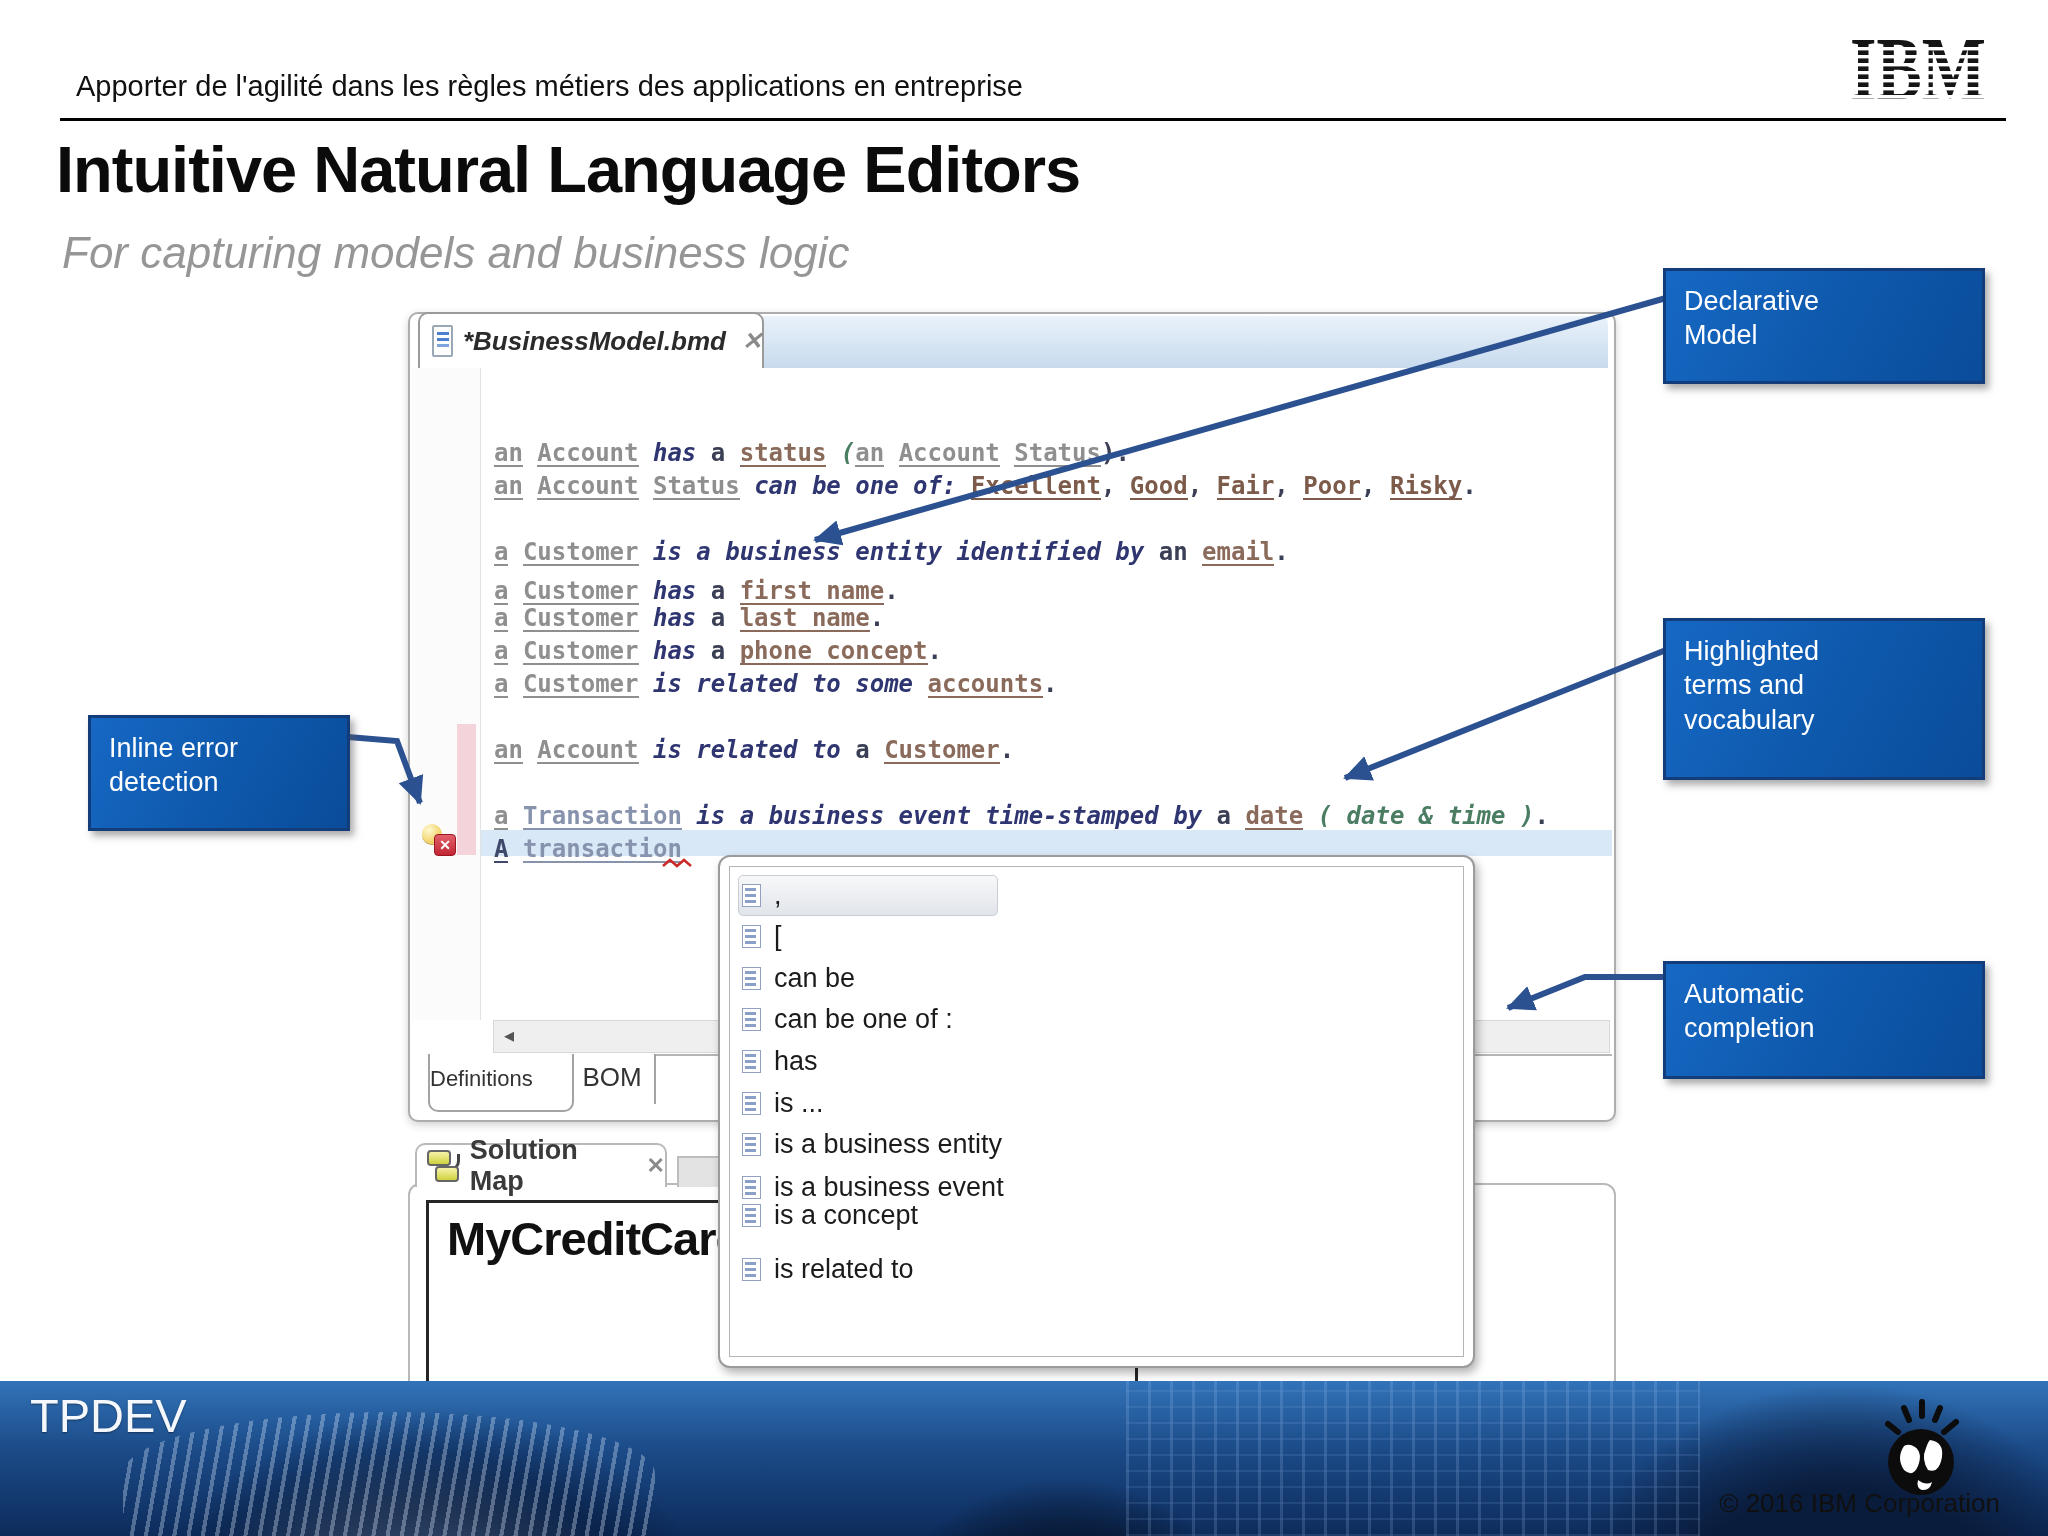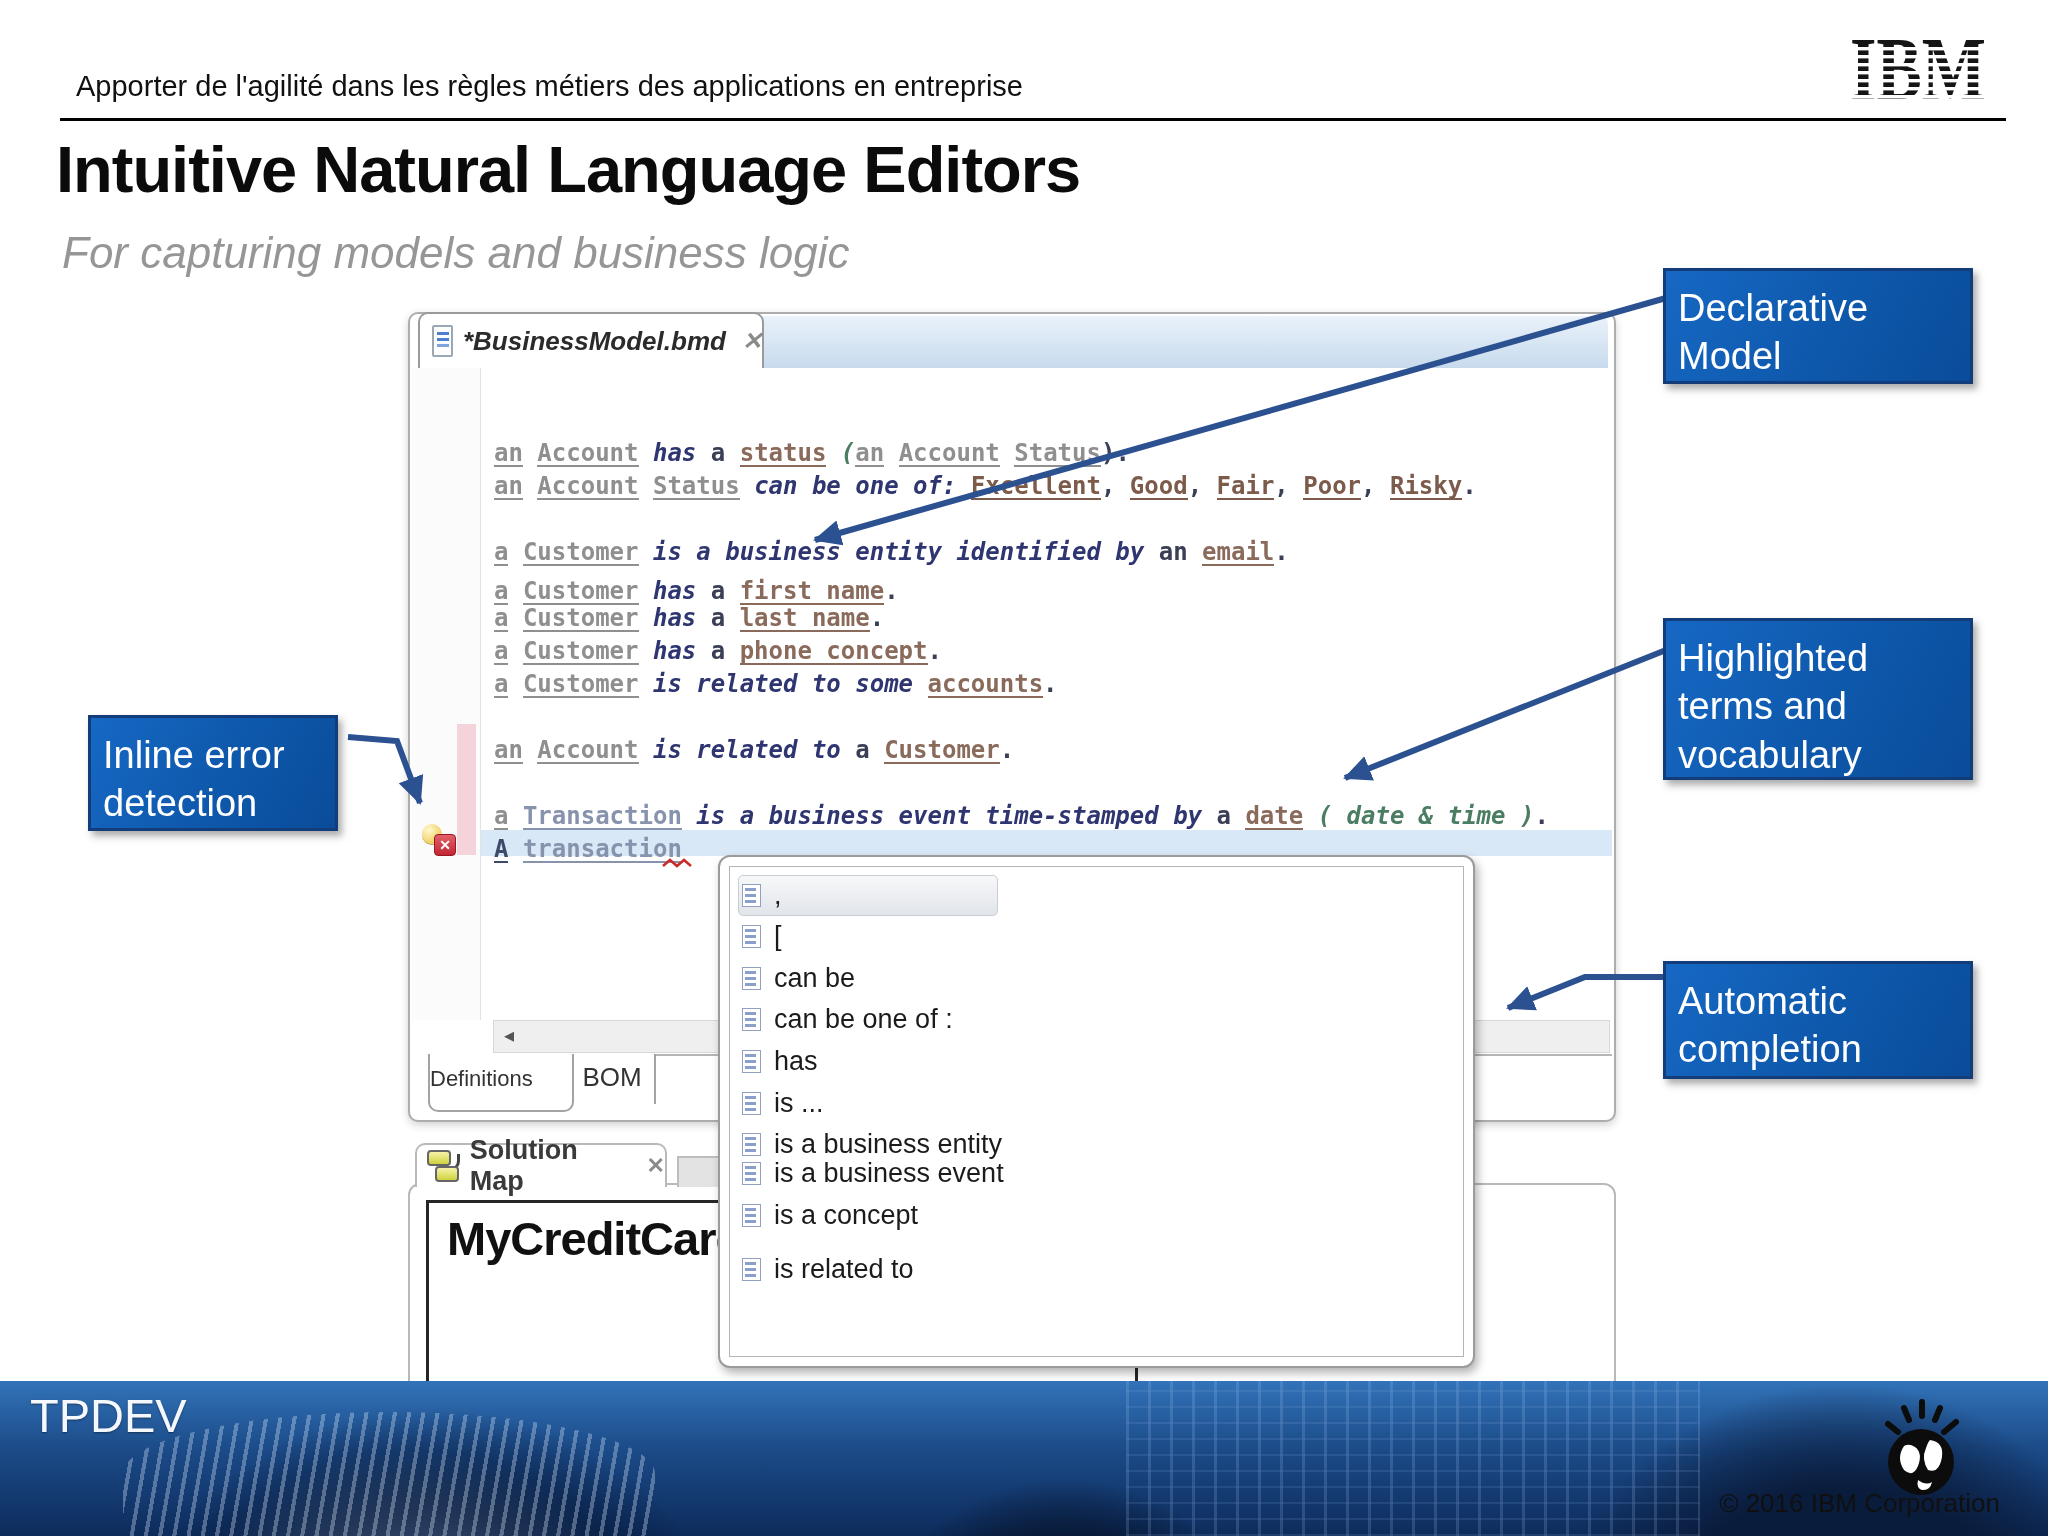--- a/index.html
+++ b/index.html
@@ -76,21 +76,21 @@
   .pop-row{position:absolute;left:12px;height:40px;display:flex;align-items:center;}
   .pop-row .plabel{font-size:27px;color:#1b1b1b;margin-left:13px;}
   .pop-sel{position:absolute;left:8px;top:8px;width:258px;height:39px;border:1px solid #c9cdd4;border-radius:5px;
      background:linear-gradient(#f7f8f9,#e1e4ea);}
   .prop-icon{display:inline-block;width:17px;height:21px;border:1px solid #93a1c0;background-color:#fff;
      background-image:repeating-linear-gradient(180deg,#8aa0c8 0 3px,transparent 3px 6px);
      background-size:11px 15px;background-position:2px 3px;background-repeat:no-repeat;}
 
   
   .callout{position:absolute;background:linear-gradient(118deg,#1668c4 0%,#0e58ab 55%,#0a4c9a 100%);
-     border:3px solid #123c7a;color:#fff;font-size:38px;line-height:1.27;padding:13px 12px;
+     border:3px solid #123c7a;color:#fff;font-size:27px;line-height:1.27;padding:13px 18px;
      box-shadow:4px 5px 7px rgba(90,90,90,.5);white-space:pre-line;z-index:40;}
   #co-declarative{left:1663px;top:268px;width:280px;height:84px;}
   #co-highlighted{left:1663px;top:618px;width:280px;height:130px;}
   #co-automatic{left:1663px;top:933px;width:280px;height:86px;margin-top:28px;}
   #co-inline{left:88px;top:715px;width:220px;height:84px;}
   #arrows{position:absolute;left:0;top:0;z-index:35;pointer-events:none;}
 
   
   #footer{position:absolute;left:0;top:1381px;width:2048px;height:155px;z-index:30;
     background:
@@ -229,21 +229,21 @@
           <span class="plabel">has</span>
         </div>
         <div class="pop-row" style="top: 216px;">
           <span class="prop-icon"></span>
           <span class="plabel">is ...</span>
         </div>
         <div class="pop-row" style="top: 257.6px;">
           <span class="prop-icon"></span>
           <span class="plabel">is a business entity</span>
         </div>
-        <div class="pop-row" style="top: 286px;">
+        <div class="pop-row" style="top: 300px;">
           <span class="prop-icon"></span>
           <span class="plabel">is a business event</span>
         </div>
         <div class="pop-row" style="top: 328px;">
           <span class="prop-icon"></span>
           <span class="plabel">is a concept</span>
         </div>
         <div class="pop-row" style="top: 382.4px;">
           <span class="prop-icon"></span>
           <span class="plabel">is related to</span>

